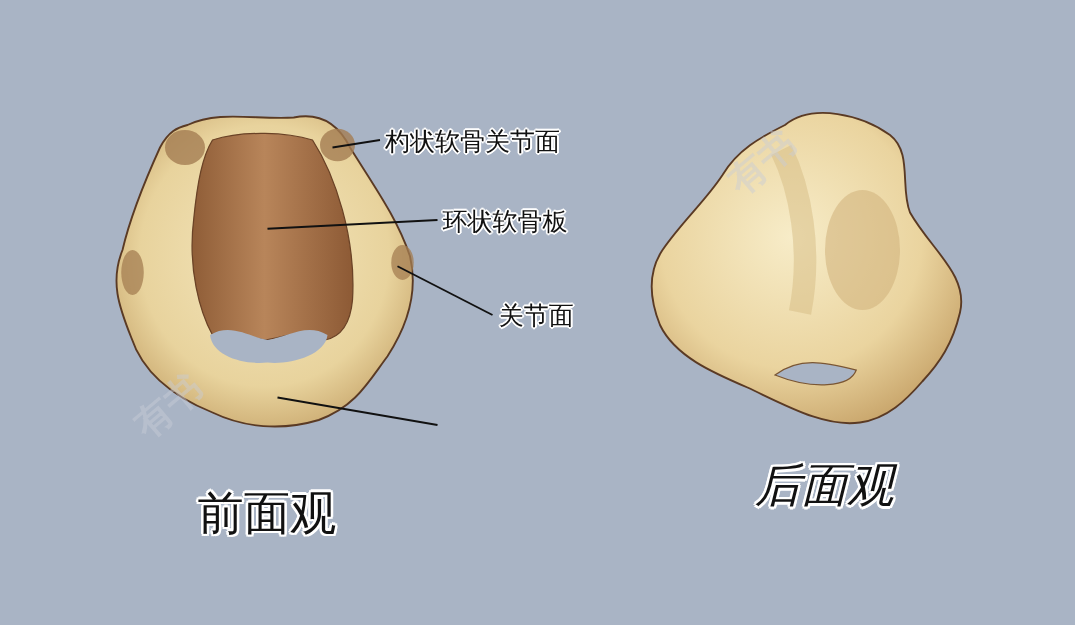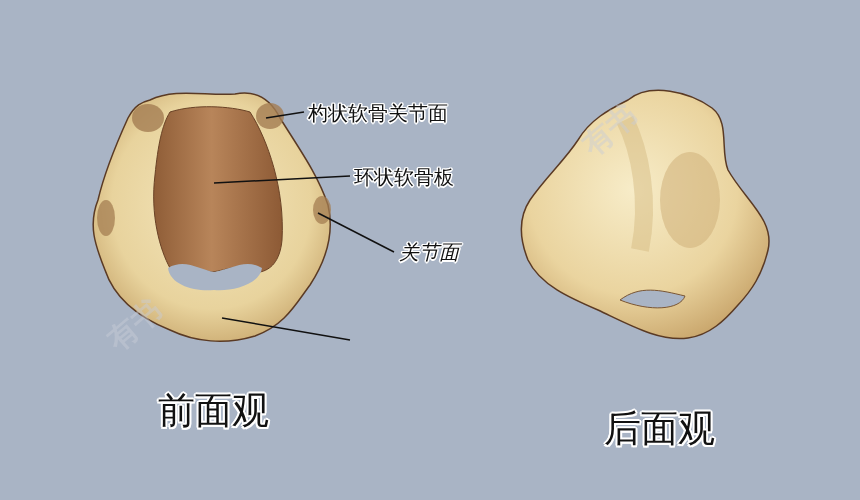--- a/index.html
+++ b/index.html
@@ -80,17 +80,17 @@
     <line x1="214" y1="183" x2="350" y2="176" stroke="#111" stroke-width="1.5"></line>
     <line x1="318" y1="213" x2="394" y2="252" stroke="#111" stroke-width="1.5"></line>
     <line x1="222" y1="318" x2="350" y2="340" stroke="#111" stroke-width="1.5"></line>
   </svg>
 
   <div class="wm" style="left:105px; top:305px;">有书</div>
   <div class="wm" style="left:580px; top:110px;">有书</div>
 
   <div class="label" style="left:354px; top:164px;">环状软骨板</div>
   <div class="label" style="left:308px; top:100px;">杓状软骨关节面</div>
-  <div class="label" style="left:399px; top:239px;font-style:italic;">关节面</div>
+  <div class="label" style="left:399px; top:239px;">关节面</div>
 
   <div class="caption" style="left:158px; top:386px;">前面观</div>
-  <div class="caption" style="left:604px; top:404px;">后面观</div>
+  <div class="caption" style="left:604px; top:364px;font-style:italic;">后面观</div>
 </div>
 
 </body></html>

